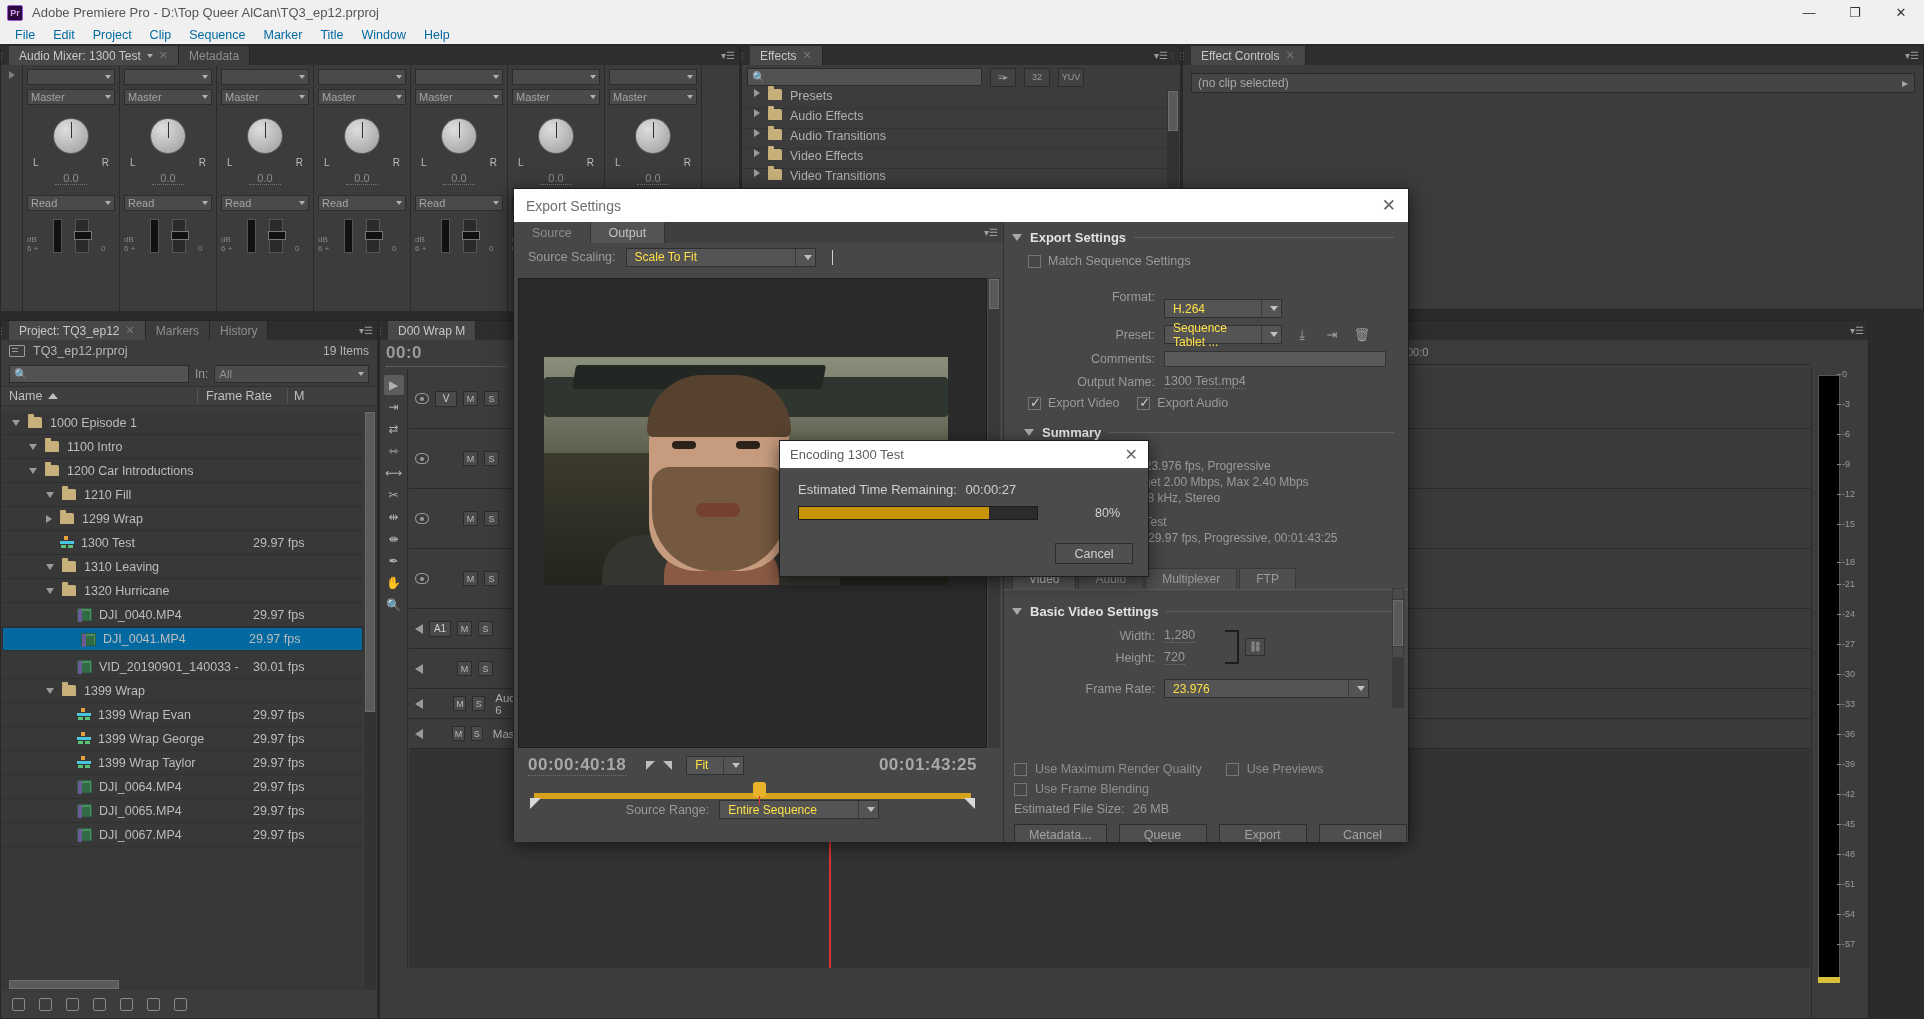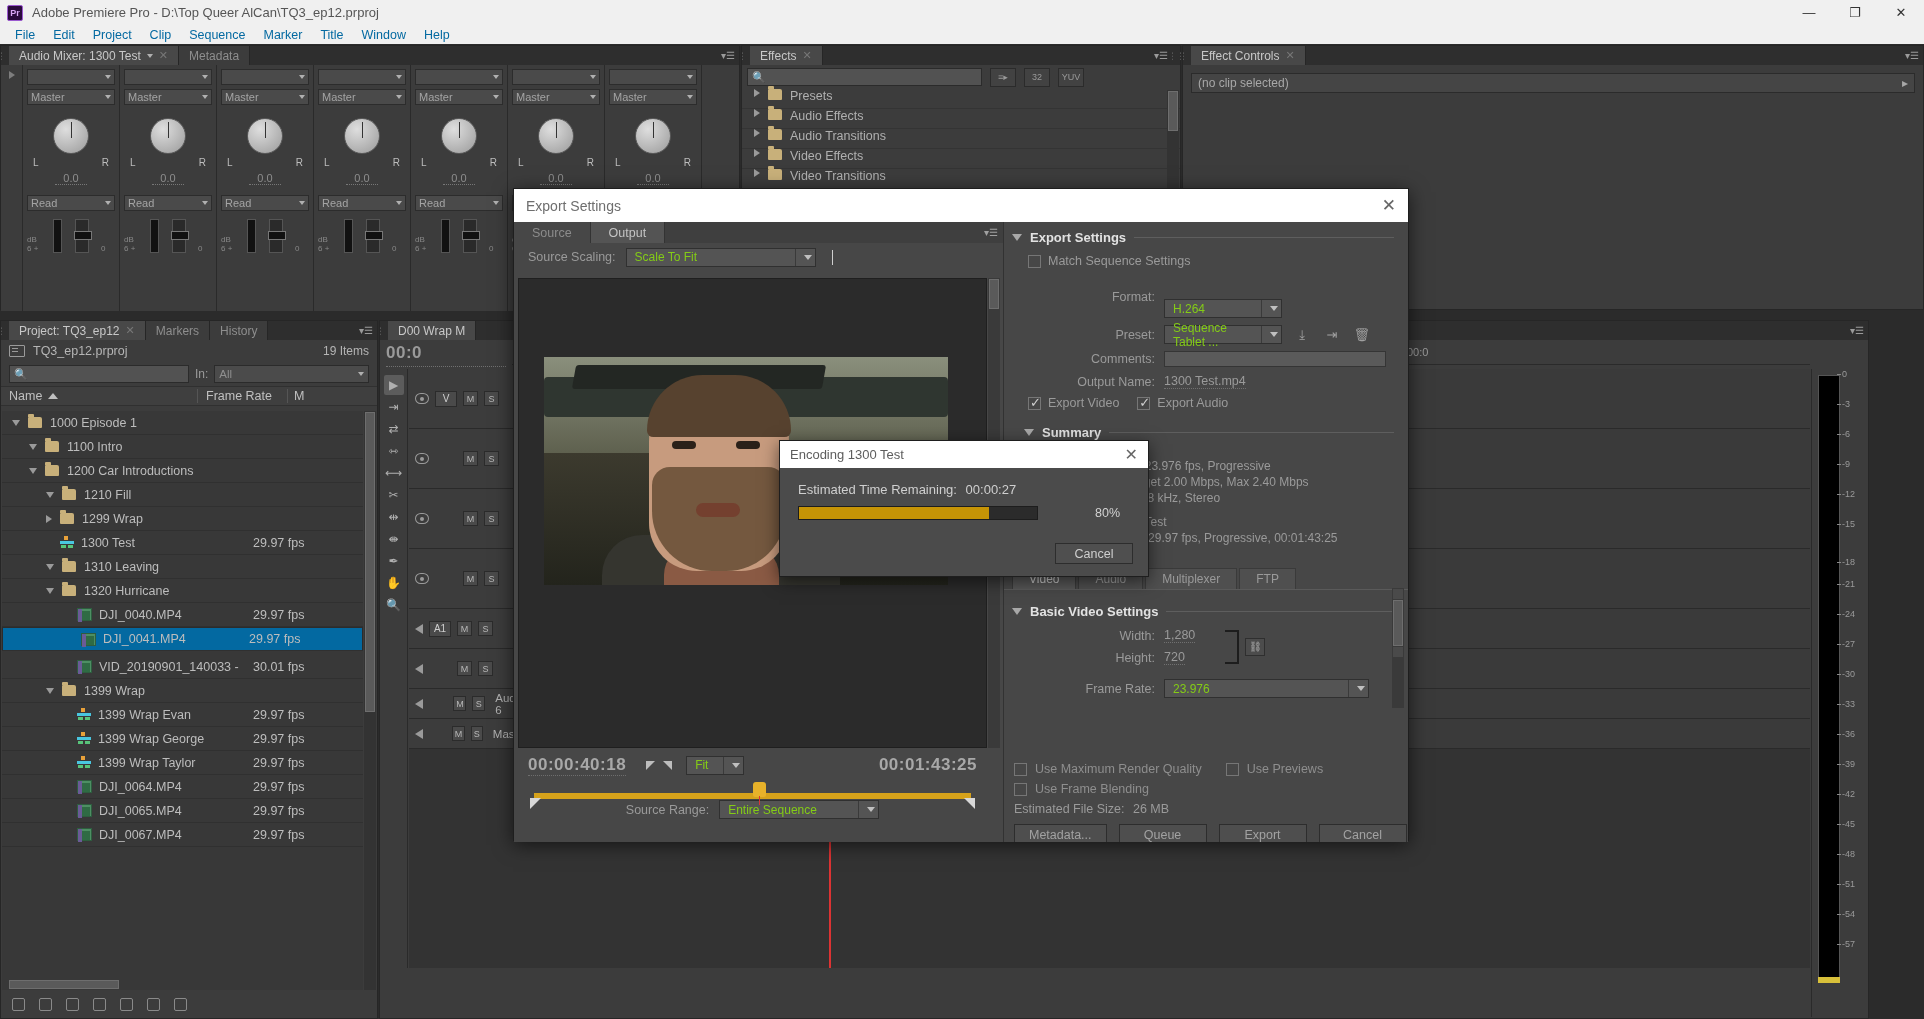--- a/index.html
+++ b/index.html
@@ -171,21 +171,21 @@
   .ed-title .x { margin-left:auto; color:#666; font-size:17px; line-height:1; }
   .ed-body { position:relative; height:620px; display:flex; }
   .ed-left { width:490px; border-right:1px solid #323232; position:relative; background:#474747;}
   .so-tabs { height:21px; display:flex; background:#3f3f3f; align-items:stretch; }
   .so-tab { padding:0 18px; display:flex; align-items:center; font-size:12.5px; color:#8c8c8c; background:#474747; border-right:1px solid #333;}
   .so-tab.active { background:#545454; color:#c4c4c4; }
   .so-fill { flex:1; background:#3f3f3f; }
   .so-menu { width:24px; background:#3f3f3f; display:flex; align-items:center; justify-content:center; color:#a0a0a0; font-size:10px;}
   .scaling-row { height:28px; display:flex; align-items:center; padding-left:14px; gap:10px; }
   .lbl { font-size:12.5px; color:#9a9a9a; }
-  .dd { height:19px; background:#545454; border:1px solid #303030; display:flex; align-items:center; justify-content:space-between; padding:0 3px 0 8px; font-size:12px; color:#84cc16;}
+  .dd { height:19px; background:#545454; border:1px solid #303030; display:flex; align-items:center; justify-content:space-between; padding:0 3px 0 8px; font-size:12px; color:#fde047;}
   .dd .arr { width:0;height:0;border-top:5px solid #c0c0c0;border-left:4px solid transparent;border-right:4px solid transparent; margin-left:8px;}
   .dd .div { width:1px; height:17px; background:#3a3a3a; margin-left:auto;}
   .preview-area { position:absolute; left:4px; right:16px; top:56px; height:470px; background:#2b2b2b; border:1px solid #1f1f1f;}
   .preview-img { position:absolute; left:25px; top:78px; width:404px; height:228px; overflow:hidden; background:#4a4436;}
   .pv-sky { position:absolute; left:0; top:0; width:100%; height:44%; background:linear-gradient(#8a8f7c,#5d5f4d); }
   .pv-car { position:absolute; left:0; top:20px; width:100%; height:40px; background:#2f3630; border-radius:4px;}
   .pv-roof { position:absolute; left:30px; top:8px; width:250px; height:24px; background:#232723; border-radius:3px; transform:skewX(-10deg);}
   .pv-ground { position:absolute; left:0; bottom:0; width:100%; height:58%; background:linear-gradient(#3c3a2e,#23241c);}
   .pv-face { position:absolute; left:105px; top:24px; width:140px; height:190px; background:#c79b7e; border-radius:60px 60px 48px 48px;}
   .pv-hair { position:absolute; left:103px; top:18px; width:144px; height:62px; background:#57422f; border-radius:70px 70px 8px 8px;}

